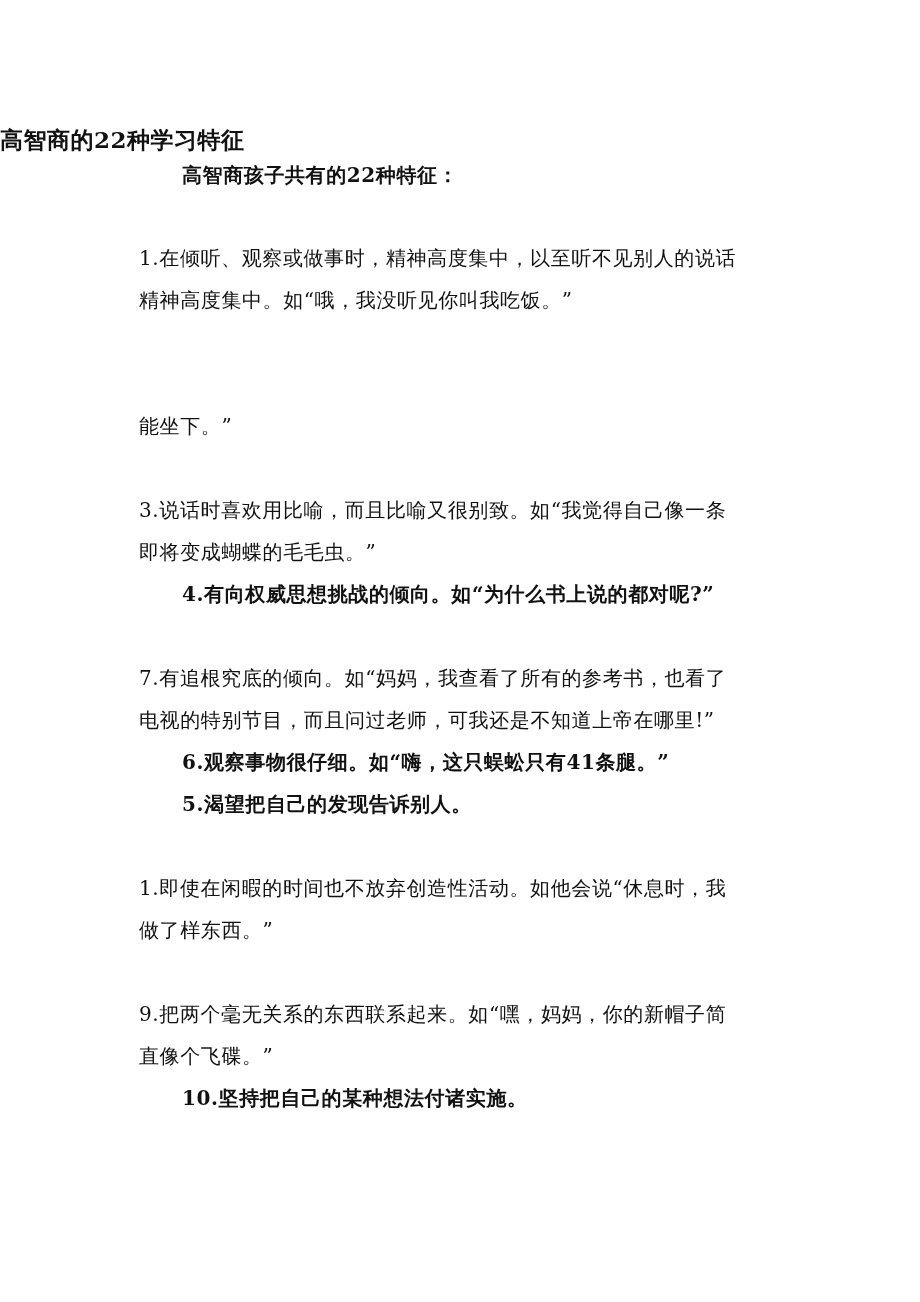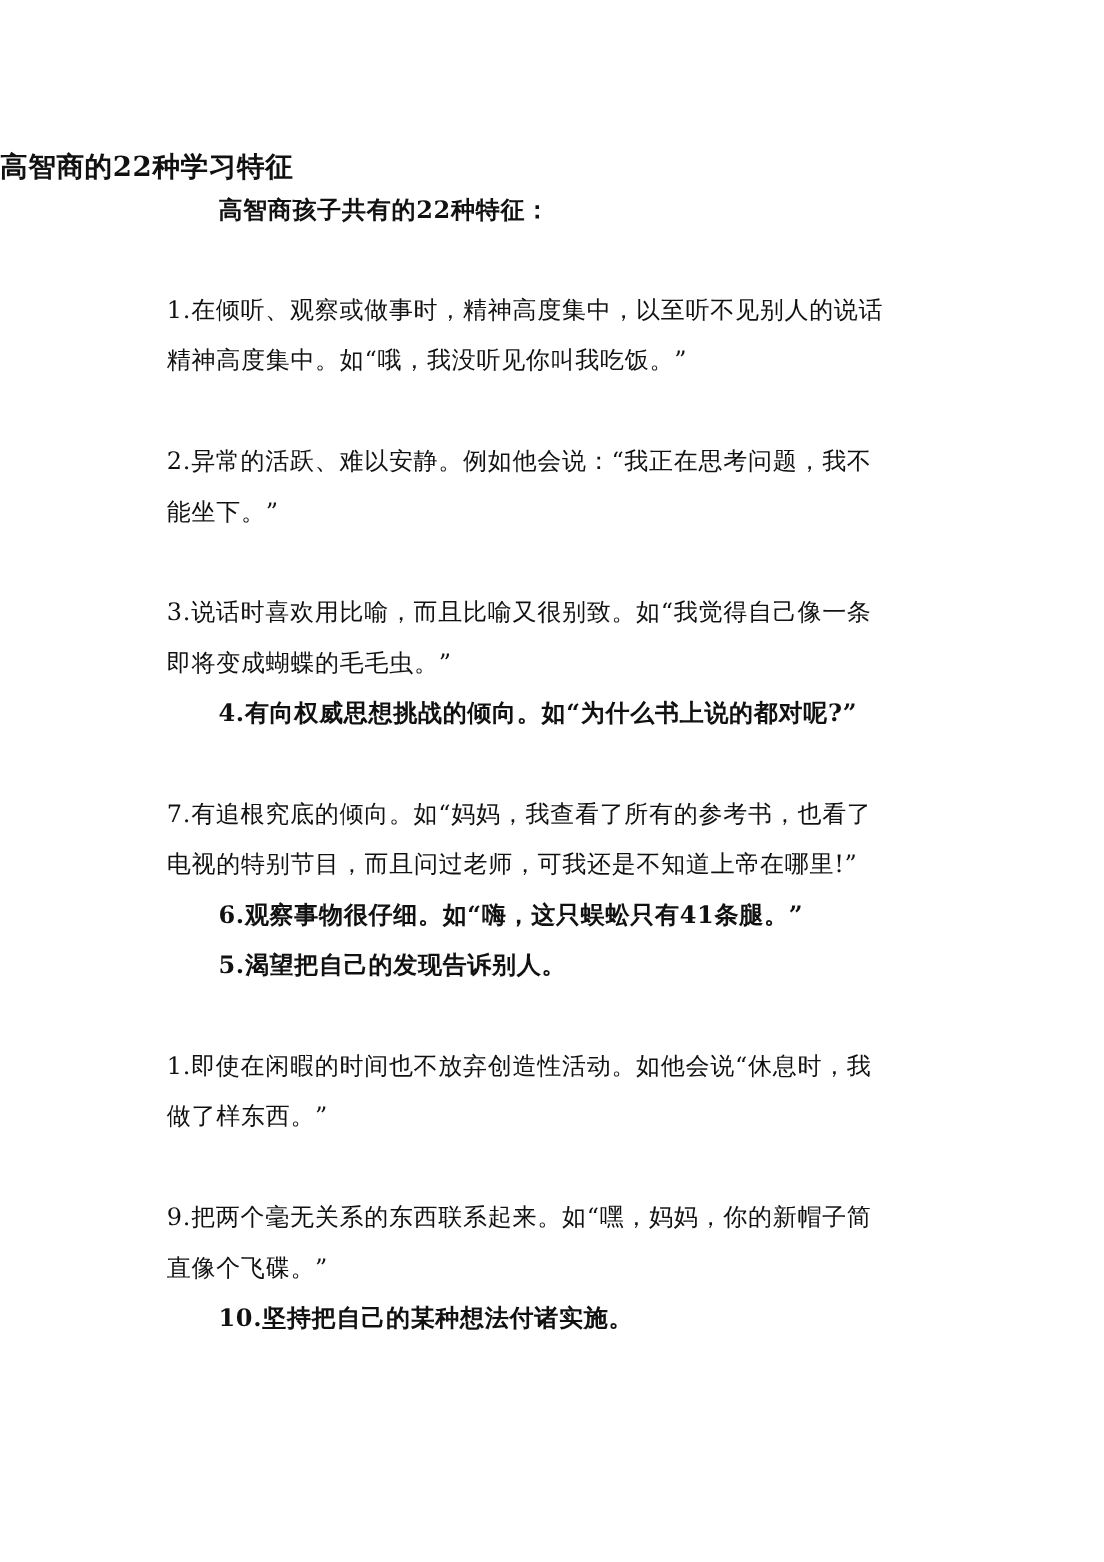--- a/index.html
+++ b/index.html
@@ -17,21 +17,20 @@
 <body>
 
 <div class="page">
   <div class="title">高智商的22种学习特征</div>
 
   <div class="line indent" style="top:160px">高智商孩子共有的22种特征：</div>
 
   <div class="line flush" style="top:243px">1.在倾听、观察或做事时，精神高度集中，以至听不见别人的说话</div>
   <div class="line flush" style="top:285px">精神高度集中。如“哦，我没听见你叫我吃饭。”</div>
 
-  <div class="line flush" style="top:369px">2.异常的活跃、难以安静。例如他会说：“我正在思考问题，我不</div>
   <div class="line flush" style="top:411px">能坐下。”</div>
 
   <div class="line flush" style="top:495px">3.说话时喜欢用比喻，而且比喻又很别致。如“我觉得自己像一条</div>
   <div class="line flush" style="top:537px">即将变成蝴蝶的毛毛虫。”</div>
 
   <div class="line indent" style="top:579px">4.有向权威思想挑战的倾向。如“为什么书上说的都对呢?”</div>
 
   <div class="line flush" style="top:663px">7.有追根究底的倾向。如“妈妈，我查看了所有的参考书，也看了</div>
   <div class="line flush" style="top:705px">电视的特别节目，而且问过老师，可我还是不知道上帝在哪里!”</div>
 

